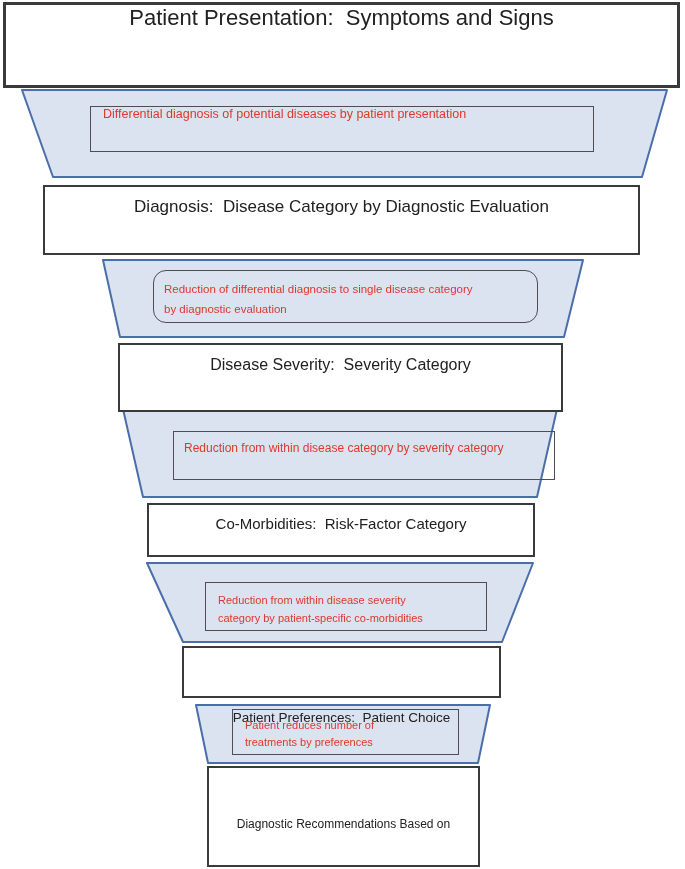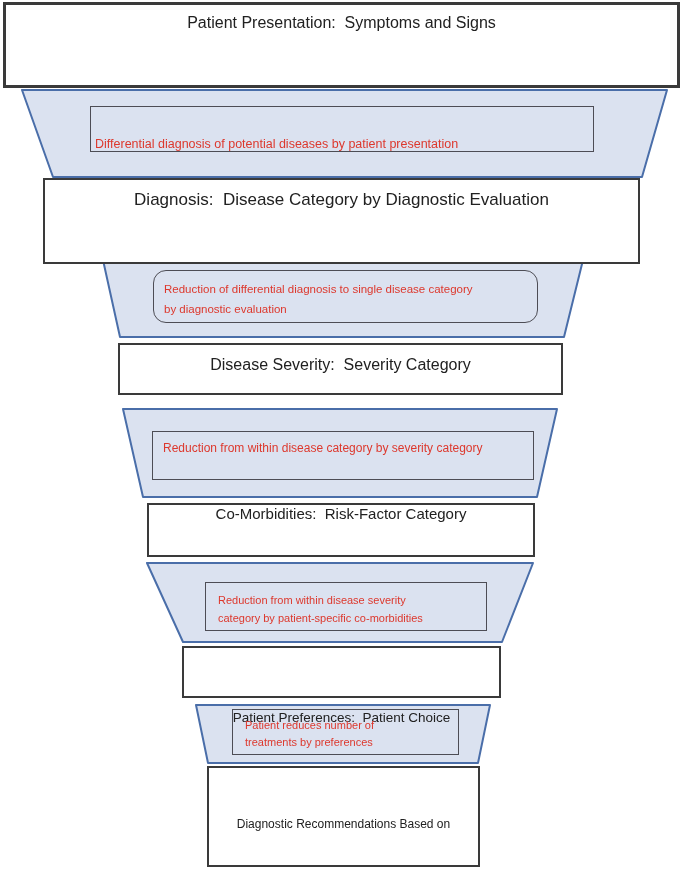--- a/index.html
+++ b/index.html
@@ -40,29 +40,29 @@
   }
   .red-box{
     position:absolute;
     box-sizing:border-box;
     border:1.5px solid var(--inner-border);
     background:transparent;
     color:var(--red-text);
   }
   .red-box .rline{white-space:pre-wrap;}
   
-  .t1{padding-top:9px;font-size:16px;}
+  .t1{font-size:22px;}
   .t2{padding-top:10px;font-size:17px;}
   .t3{padding-top:11px;font-size:16px;}
-  .t4{font-size:15px;}
+  .t4{padding-top:10px;font-size:15px;}
   .t5{padding-top:5px;font-size:13.5px;line-height:26px;}
   .t6{padding-top:8px;font-size:12px;line-height:19.5px;}
-  .r1{display:flex;align-items:flex-end;padding-left:4px;font-size:12.5px;}
+  .r1{display:flex;align-items:flex-start;padding-left:12px;font-size:12.5px;}
   .r2{padding:8px 8px 0 10px;font-size:11.5px;line-height:20px;}
-  .r3{padding:9px 8px 0 10px;font-size:12px;}
+  .r3{padding:9px 8px 0 10px;font-size:12px;margin-left:21px;}
   .r4{padding:8px 8px 10px 12px;font-size:11px;line-height:18px;}
   .r5{padding:7px 18px 0 12px;font-size:11px;line-height:17px;}
   .b1{border-width:3px;}
   .b6{border-width:2.5px;}
 </style>
 </head>
 <body>
 
 <div class="canvas">
 
@@ -75,30 +75,30 @@
   </svg>
 
   <div class="stage-box b1" style="left:3px;top:2px;width:677px;height:86px;">
     <div class="title t1">Patient Presentation:  Symptoms and Signs</div>
   </div>
 
   <div class="red-box r1" style="left:90px;top:106px;width:504px;height:46px;">
     <div class="rline">Differential diagnosis of potential diseases by patient presentation</div>
   </div>
 
-  <div class="stage-box" style="left:43px;top:178px;width:597px;height:86px;">
+  <div class="stage-box" style="left:43px;top:185px;width:597px;height:70px;">
     <div class="title t2">Diagnosis:  Disease Category by Diagnostic Evaluation</div>
   </div>
 
   <div class="red-box r2" style="left:153px;top:270px;width:385px;height:53px;border-radius:13px;">
     <div class="rline">Reduction of differential diagnosis to single disease category</div>
     <div class="rline">by diagnostic evaluation</div>
   </div>
 
-  <div class="stage-box" style="left:118px;top:343px;width:445px;height:52px;">
+  <div class="stage-box" style="left:118px;top:343px;width:445px;height:69px;">
     <div class="title t3">Disease Severity:  Severity Category</div>
   </div>
 
   <div class="red-box r3" style="left:152px;top:431px;width:382px;height:49px;">
     <div class="rline">Reduction from within disease category by severity category</div>
   </div>
 
   <div class="stage-box" style="left:147px;top:503px;width:388px;height:54px;">
     <div class="title t4">Co-Morbidities:  Risk-Factor Category</div>
   </div>

